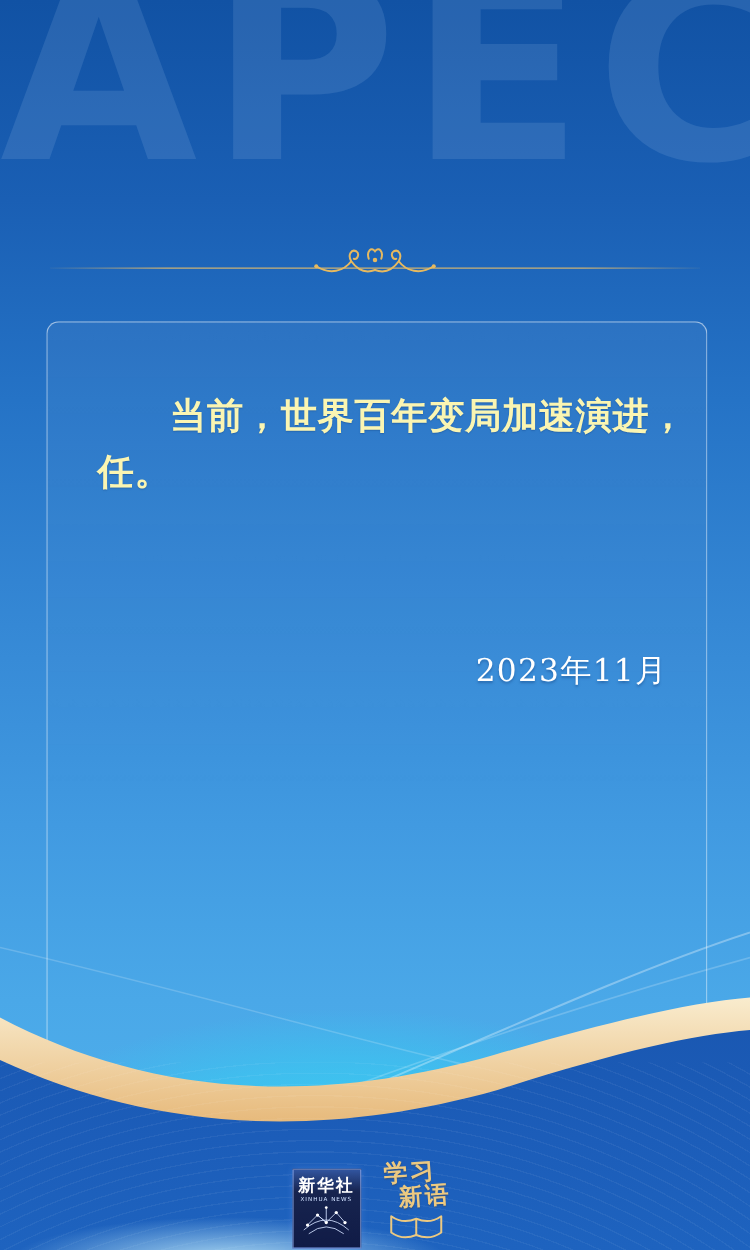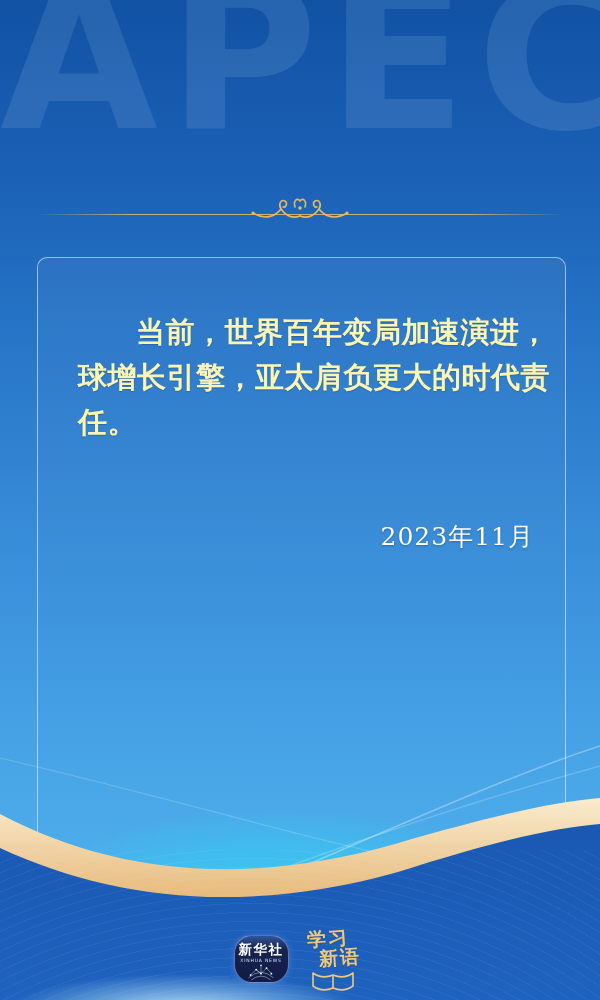--- a/index.html
+++ b/index.html
@@ -56,21 +56,21 @@
     background:repeating-radial-gradient(circle at 42% 420%,rgba(255,255,255,0.05) 0 1px,rgba(255,255,255,0) 1px 9px);
   }
   .glow-bottom{
     position:absolute;left:-40px;top:930px;width:560px;height:80px;z-index:5;pointer-events:none;
     background:radial-gradient(ellipse 45% 65% at 40% 100%,rgba(205,245,255,0.85),rgba(205,245,255,0) 70%);
   }
   
   .footer{position:absolute;left:0;top:928px;width:100%;height:72px;z-index:6;
     display:flex;justify-content:center;align-items:flex-start;gap:12px;}
   .xinhua-icon{
-    width:55px;height:48px;margin-top:7px;border-radius:18px;
+    width:55px;height:64px;margin-top:7px;border-radius:0;
     background:linear-gradient(180deg,#31549e 0%,#17244f 28%,#101b46 100%);
     border:1px solid rgba(160,190,255,0.55);
     box-shadow:0 0 6px rgba(120,170,255,0.35);
     display:flex;flex-direction:column;align-items:center;box-sizing:border-box;padding-top:6px;
   }
   .xinhua-name{color:#ffffff;font-size:13.5px;font-weight:bold;letter-spacing:1.5px;line-height:15px;
     font-family:"DejaVu Sans","Liberation Sans",sans-serif;}
   .xinhua-sub{color:#cfe0ff;font-size:4.5px;letter-spacing:0.8px;line-height:7px;
     font-family:"DejaVu Sans","Liberation Sans",sans-serif;}
   .xuexi-logo{width:66px;height:72px;position:relative;color:#ecc981;}
@@ -100,21 +100,20 @@
     <g fill="#e6b95f">
       <circle cx="3" cy="17" r="1.6"></circle>
         <circle cx="97" cy="17" r="1.6"></circle>
       <circle cx="50" cy="12" r="1.8"></circle>
     </g>
   </svg>
 
   <div class="card">
     <div class="quote">
       <div class="quote-line indent">当前，世界百年变局加速演进，</div>
-      <div class="quote-line">球增长引擎，亚太肩负更大的时代责</div>
       <div class="quote-line">任。</div>
     </div>
     <div class="attribution">
       <div class="attr-line">2023年11月</div>
     </div>
   </div>
 
   <div class="glow-cyan"></div>
 
   <svg class="waves" viewBox="0 0 600 1000">

